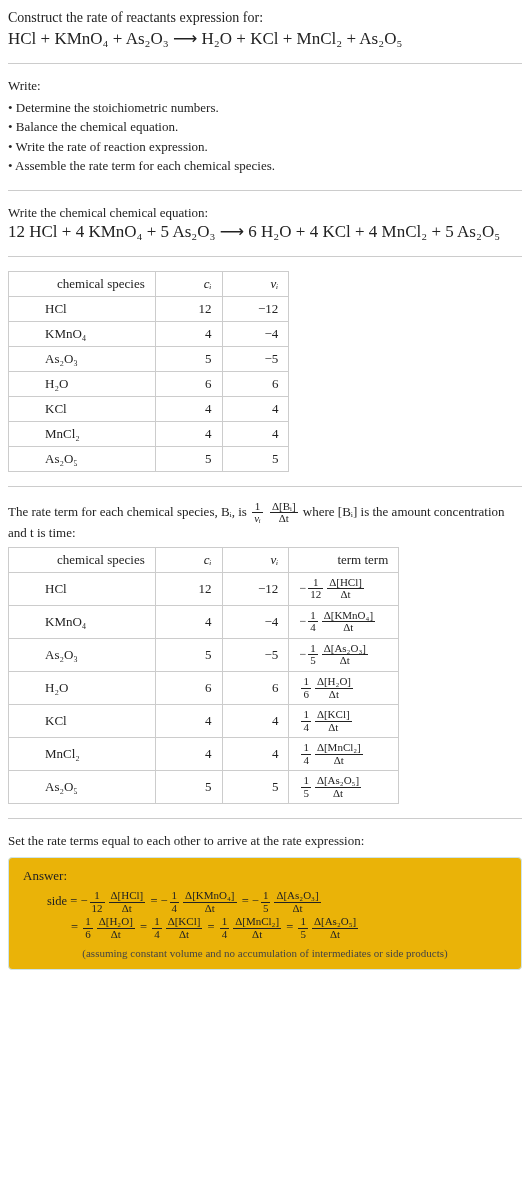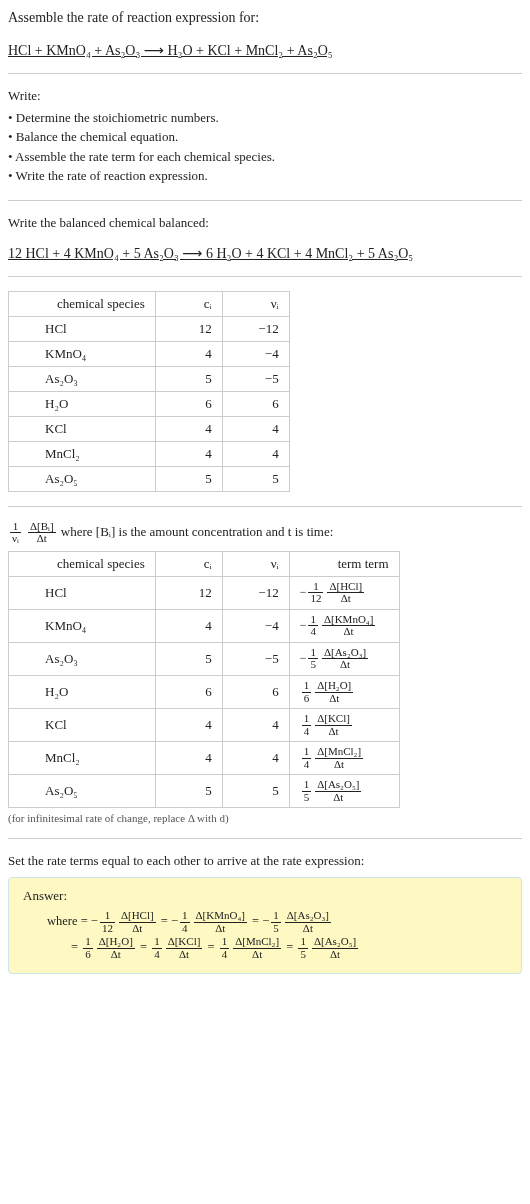--- a/index.html
+++ b/index.html
@@ -11,44 +11,44 @@
     background: #fff;
     width: 514px;
   }
   .section { margin-bottom: 12px; }
   hr.sep {
     border: none;
     border-top: 1px solid #ccc;
     margin: 14px 0;
   }
   .title { font-size: 14px; line-height: 1.4; }
-  .eq { font-size: 14px; margin-top: 14px; text-decoration: underline; }
+  .eq { font-size: 17px; margin-top: 0; }
   .plan-list { margin: 4px 0 0 0; padding: 0; list-style: none; }
   .plan-list li::before { content: "• "; }
   .plan-list li { line-height: 1.5; }
-  .it { }
+  .it { font-style: italic; }
   table.data {
     border-collapse: collapse;
     margin-top: 6px;
     font-size: 13px;
   }
   table.data th, table.data td {
     border: 1px solid #ccc;
     padding: 4px 10px;
     text-align: right;
   }
   table.data th { text-align: center; font-weight: normal; padding-left: 48px; }
   table.data td.sp { text-align: left; padding-left: 36px; }
   .note {
     font-size: 11px;
     color: #555;
     margin-top: 4px;
   }
   .answer-box {
-    background: #fef9c3;
+    background: #eab308;
     border: 1px solid #cde4ec;
     border-radius: 4px;
     padding: 10px 14px;
     margin-top: 8px;
   }
   .answer-title { margin-bottom: 6px; }
   .frac {
     display: inline-block;
     vertical-align: middle;
     text-align: center;
@@ -64,38 +64,38 @@
     font-size: 11px;
     color: #444;
     text-align: center;
     margin-top: 6px;
   }
 </style>
 </head>
 <body>
 
 <div class="section">
-  <div class="title">Assemble the rate of reaction expression for:</div>
+  <div class="title">Construct the rate of reactants expression for:</div>
   <div class="eq">HCl + KMnO₄ + As₂O₃ ⟶ H₂O + KCl + MnCl₂ + As₂O₅</div>
 </div>
 <hr class="sep">
 
 <div class="section">
   <div>Write:</div>
   <ul class="plan-list">
     <li>Determine the stoichiometric numbers.</li>
     <li>Balance the chemical equation.</li>
+    <li>Write the rate of reaction expression.</li>
     <li>Assemble the rate term for each chemical species.</li>
-    <li>Write the rate of reaction expression.</li>
   </ul>
 </div>
 <hr class="sep">
 
 <div class="section">
-  <div>Write the balanced chemical balanced:</div>
+  <div>Write the chemical chemical equation:</div>
   <div class="eq">12 HCl + 4 KMnO₄ + 5 As₂O₃ ⟶ 6 H₂O + 4 KCl + 4 MnCl₂ + 5 As₂O₅</div>
 </div>
 <hr class="sep">
 
 <div class="section">
   <table class="data">
     <tbody>
         <tr>
       <th>chemical species</th>
       <th><span class="it">cᵢ</span></th>
@@ -136,20 +136,21 @@
           <td>5</td>
           <td>5</td>
         </tr>
   </tbody>
     </table>
 </div>
 <hr class="sep">
 
 <div class="section">
   <div>
+    <span>The rate term for each chemical species, Bᵢ, is </span>
     <span class="frac">
       <span class="num">1</span>
       <span class="den it">νᵢ</span>
     </span>
     <span class="frac">
       <span class="num">Δ[Bᵢ]</span>
       <span class="den">Δt</span>
     </span>
     <span> where [Bᵢ] is the amount concentration and t is time:</span>
   </div>
@@ -200,29 +201,29 @@
           <td class="rate-cell" style="text-align:left;"><span class="frac"><span class="num">1</span><span class="den">4</span></span><span class="frac"><span class="num">Δ[MnCl₂]</span><span class="den">Δt</span></span></td>
         </tr>
         <tr>
           <td class="sp">As₂O₅</td>
           <td>5</td>
           <td>5</td>
           <td class="rate-cell" style="text-align:left;"><span class="frac"><span class="num">1</span><span class="den">5</span></span><span class="frac"><span class="num">Δ[As₂O₅]</span><span class="den">Δt</span></span></td>
         </tr>
       </tbody>
   </table>
-  <div class="note">(for infinitesimal rate of change, replace Δ with d)</div>
 </div>
 <hr class="sep">
 
 <div class="section">
   <div>Set the rate terms equal to each other to arrive at the rate expression:</div>
   <div class="answer-box">
     <div class="answer-title">Answer:</div>
     <div class="rate-line" style="padding-left:24px;">
-      <span>where</span>
+      <span>side</span>
       <span id="line1-terms"> = −<span class="frac"><span class="num">1</span><span class="den">12</span></span><span class="frac"><span class="num">Δ[HCl]</span><span class="den">Δt</span></span> = −<span class="frac"><span class="num">1</span><span class="den">4</span></span><span class="frac"><span class="num">Δ[KMnO₄]</span><span class="den">Δt</span></span> = −<span class="frac"><span class="num">1</span><span class="den">5</span></span><span class="frac"><span class="num">Δ[As₂O₃]</span><span class="den">Δt</span></span></span>
     </div>
     <div class="rate-line" style="padding-left:48px;">
       <span id="line2-terms"> = <span class="frac"><span class="num">1</span><span class="den">6</span></span><span class="frac"><span class="num">Δ[H₂O]</span><span class="den">Δt</span></span> = <span class="frac"><span class="num">1</span><span class="den">4</span></span><span class="frac"><span class="num">Δ[KCl]</span><span class="den">Δt</span></span> = <span class="frac"><span class="num">1</span><span class="den">4</span></span><span class="frac"><span class="num">Δ[MnCl₂]</span><span class="den">Δt</span></span> = <span class="frac"><span class="num">1</span><span class="den">5</span></span><span class="frac"><span class="num">Δ[As₂O₅]</span><span class="den">Δt</span></span></span>
     </div>
+    <div class="assume">(assuming constant volume and no accumulation of intermediates or side products)</div>
   </div>
 </div>
 
 </body></html>

